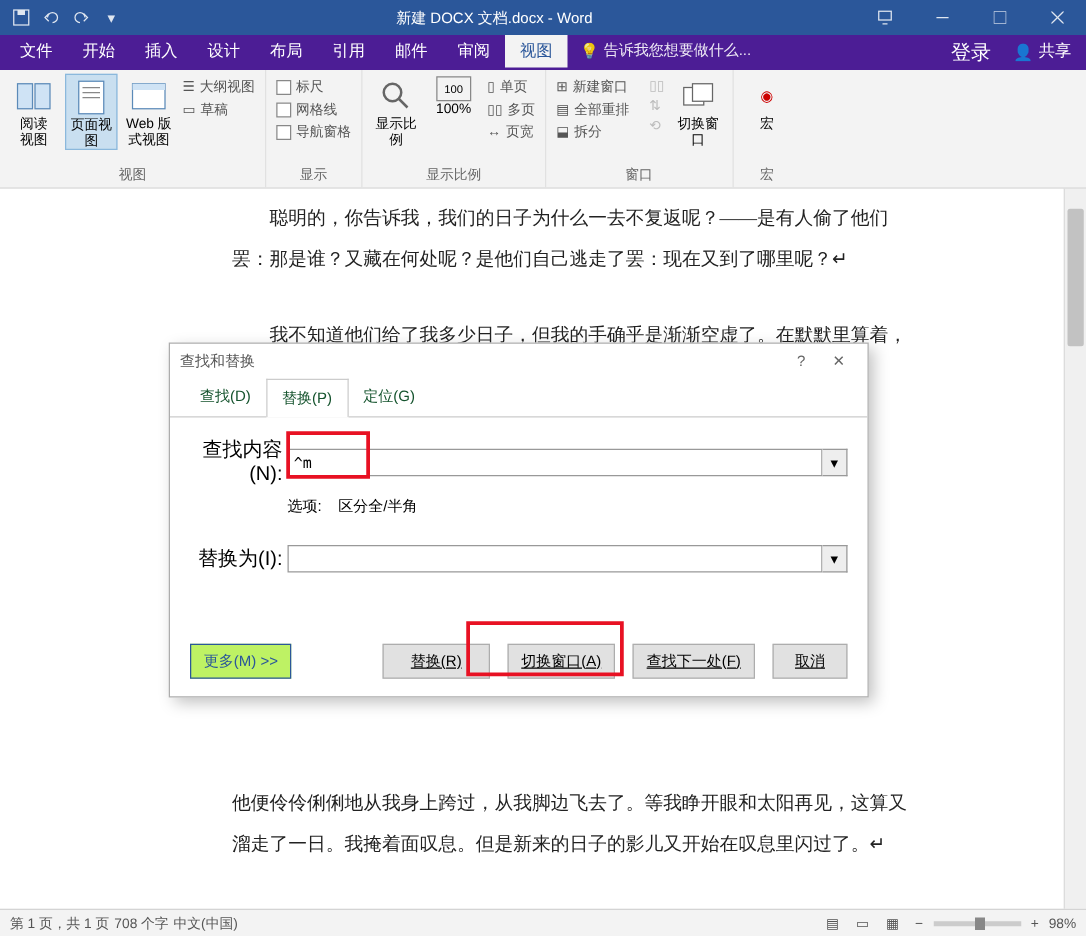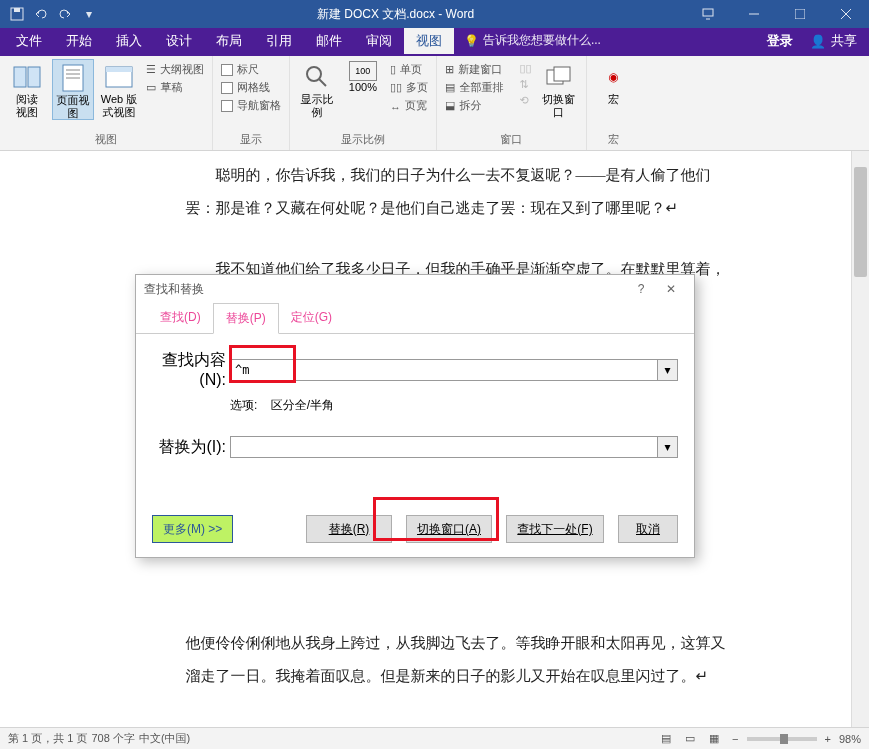--- a/index.html
+++ b/index.html
@@ -10,21 +10,21 @@
 .titlebar .qat-icon { width: 18px; height: 18px; display: flex; align-items: center; justify-content: center; opacity: 0.85; }
 .titlebar .title { flex: 1; text-align: center; font-size: 12px; }
 .titlebar .win-controls { display: flex; }
 .titlebar .win-btn { width: 46px; height: 28px; display: flex; align-items: center; justify-content: center; opacity: 0.85; }
 
 .menubar { height: 28px; background: #4c1d95; display: flex; align-items: flex-start; color: #fff; padding: 0 4px; }
 .menubar .menu-item { padding: 4px 12px; font-size: 13px; }
 .menubar .menu-item.active { background: #f3f3f3; color: #2b579a; }
 .menubar .tell-me { display: flex; align-items: center; gap: 4px; padding: 4px 10px; font-size: 12px; opacity: 0.9; }
 .menubar .spacer { flex: 1; }
-.menubar .login { padding: 4px 10px; font-size: 13px; font-weight: bold; }
+.menubar .login { padding: 4px 10px; font-size: 16px; }
 .menubar .share { display: flex; align-items: center; gap: 4px; padding: 4px 8px; font-size: 13px; }
 
 .ribbon { height: 95px; background: #f3f3f3; border-bottom: 1px solid #d4d4d4; display: flex; }
 .ribbon-group { border-right: 1px solid #e1e1e1; padding: 3px 6px 0 6px; display: flex; flex-direction: column; }
 .ribbon-group-body { flex: 1; display: flex; align-items: flex-start; gap: 4px; }
 .ribbon-group-label { text-align: center; font-size: 11px; color: #666; padding: 2px 0 3px 0; }
 .rb-big { width: 42px; display: flex; flex-direction: column; align-items: center; gap: 0; padding-top: 2px; justify-content: flex-end; }
 .rb-big.active { background: #c9dff0; border: 1px solid #8bb8dc; }
 .rb-big .icon { width: 32px; height: 32px; display: flex; align-items: center; justify-content: center; }
 .rb-big .lbl { font-size: 11px; text-align: center; line-height: 1.15; }
@@ -36,21 +36,21 @@
 .doc-page { margin: 0 auto; width: 720px; padding: 8px 60px 0 120px; font-family: SimSun, serif; font-size: 15px; line-height: 2.2; color: #222; }
 .doc-page p { text-indent: 2em; margin-bottom: 28px; }
 .scrollbar-v { position: absolute; top: 151px; bottom: 22px; right: 0; width: 18px; background: #f0f0f0; border-left: 1px solid #dcdcdc; }
 .scrollbar-v .thumb { position: absolute; top: 16px; left: 2px; right: 2px; height: 110px; background: #c2c2c2; border-radius: 2px; }
 
 .dialog { position: absolute; left: 135px; top: 274px; width: 560px; height: 284px; background: #fff; border: 1px solid #adadad; box-shadow: 4px 4px 12px rgba(0,0,0,.25); }
 .dlg-title { height: 28px; display: flex; align-items: center; padding: 0 8px; font-size: 12px; color: #555; }
 .dlg-title .spacer { flex: 1; }
 .dlg-title .dlg-btn { width: 30px; text-align: center; color: #666; }
 .dlg-tabs { display: flex; gap: 0; padding: 0 12px; border-bottom: 1px solid #ccc; }
-.dlg-tab { padding: 6px 12px; font-size: 12px; cursor: pointer; color: #ec4899; }
+.dlg-tab { padding: 6px 12px; font-size: 12px; cursor: pointer; color: #14532d; }
 .dlg-tab.active { border: 1px solid #ccc; border-bottom: 1px solid #fff; margin-bottom: -1px; background: #fff; }
 .dlg-body { padding: 16px 16px 0 16px; }
 .dlg-row { display: flex; align-items: center; margin-bottom: 8px; }
 .dlg-row label { width: 78px; font-size: 16px; text-align: right; padding-right: 4px; }
 .dlg-input-wrap { flex: 1; display: flex; }
 .dlg-input { flex: 1; height: 22px; border: 1px solid #999; padding: 0 4px; font-size: 12px; font-family: Consolas, monospace; }
 .dlg-dd { width: 20px; height: 22px; border: 1px solid #999; border-left: none; background: #eee; display: flex; align-items: center; justify-content: center; }
 .dlg-opt { font-size: 12px; margin-left: 78px; margin-bottom: 22px; }
 .dlg-buttons { position: absolute; left: 0; right: 0; bottom: 14px; display: flex; align-items: center; padding: 0 16px; gap: 14px; }
 .dlg-buttons .gap { flex: 1; }

